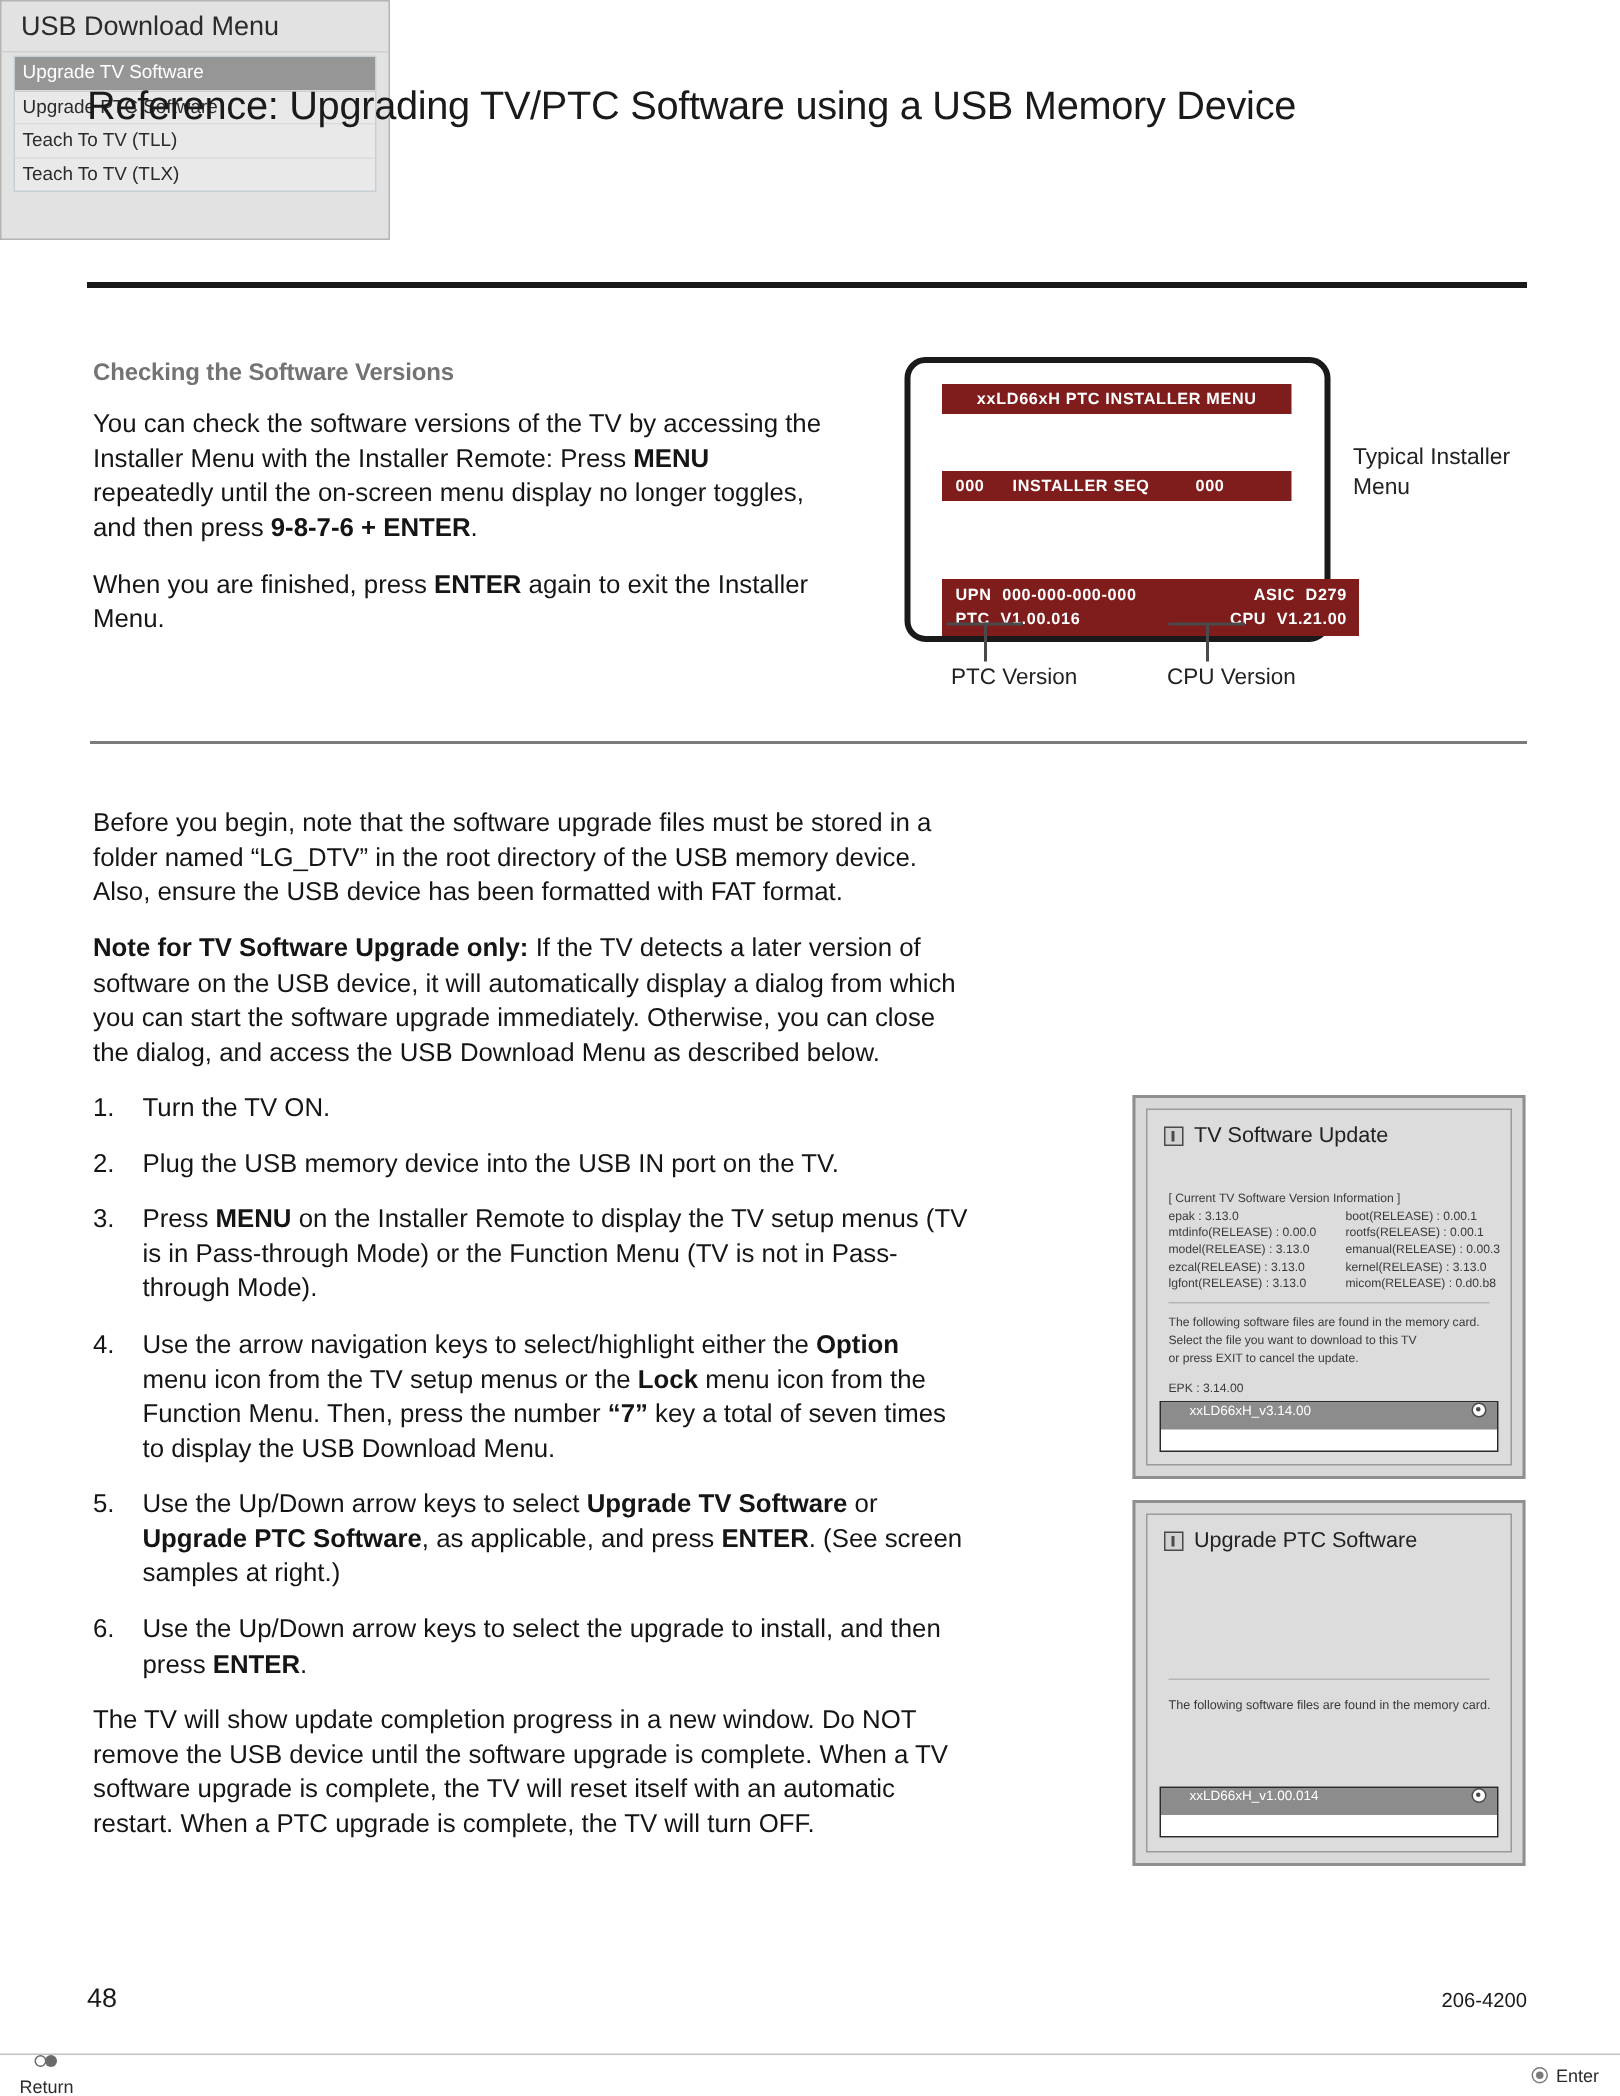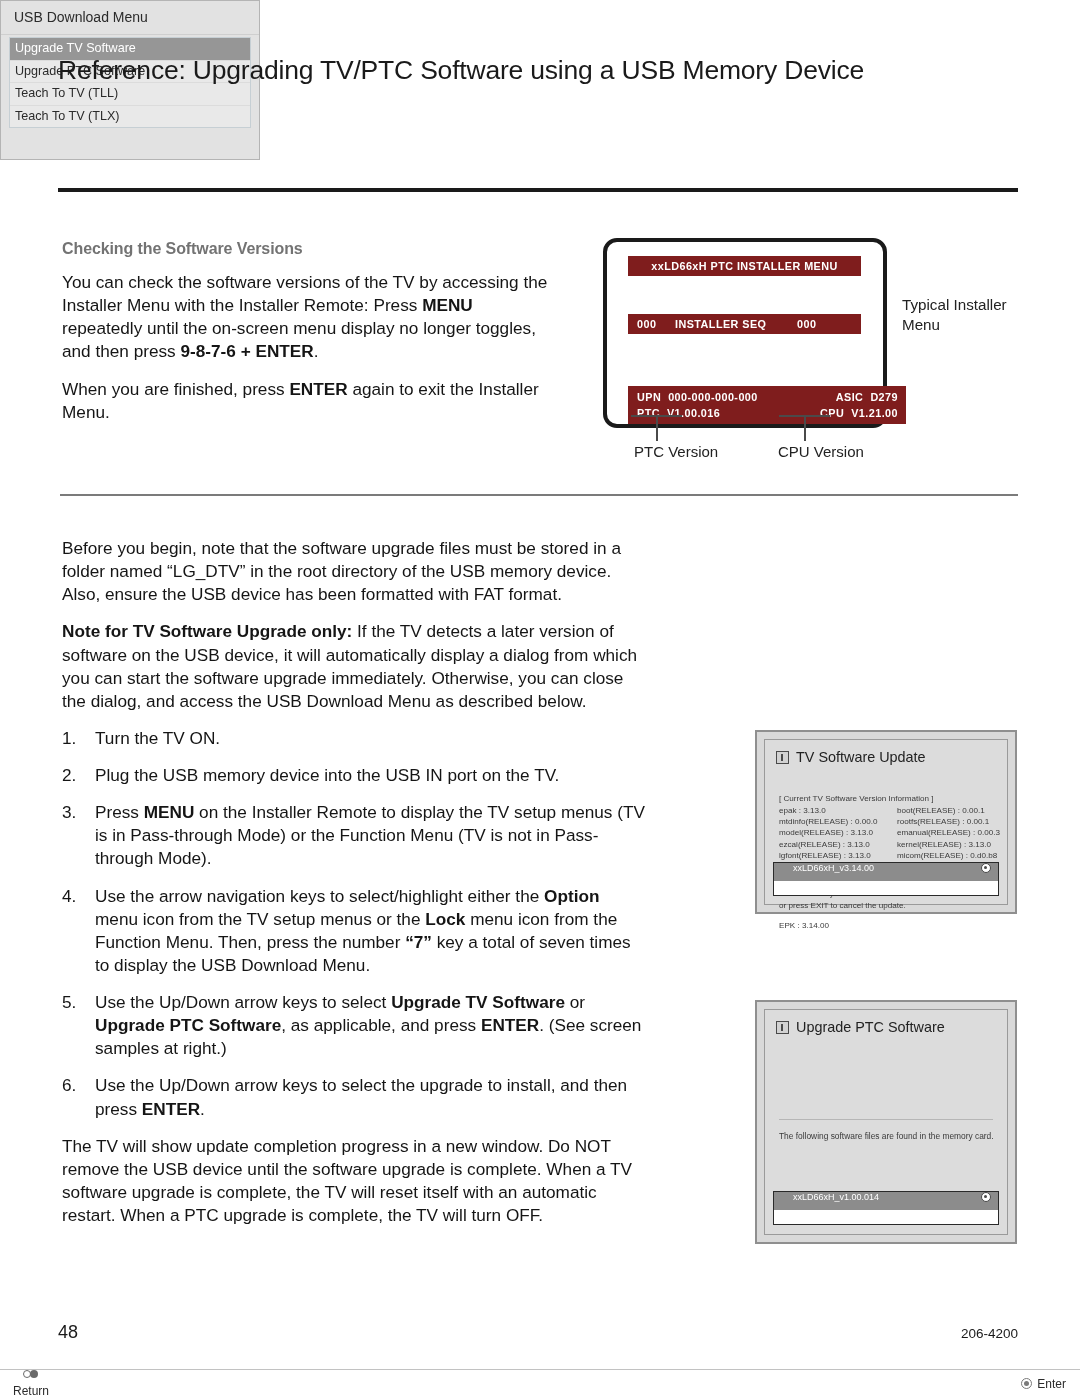--- a/index.html
+++ b/index.html
@@ -169,21 +169,21 @@
   
   #usb-menu {
     left: 757px; top: 548px; width: 258px; height: 158px;
     background: #e2e2e2;
     border: 1px solid #b4b4b4;
   }
   #usb-menu .usb-title {
     height: 33px;
     line-height: 33px;
     padding-left: 13px;
-    font-size: 14px;
+    font-size: 18px;
     color: #2b2b2b;
     border-bottom: 1px solid #cfcfcf;
   }
   #usb-menu .usb-list {
     margin: 2px 8px 0 8px;
     border: 1px solid #c6cfd4;
     background: #e9e9e9;
   }
   #usb-menu .usb-item {
     height: 21.5px;
@@ -227,21 +227,21 @@
     border: 1.4px solid #7a7a7a; border-radius: 50%;
     box-sizing: border-box; position: relative;
   }
   .ico-enter::after {
     content: ""; position: absolute; left: 2px; top: 2px;
     width: 5px; height: 5px; background: #7a7a7a; border-radius: 50%;
   }
 
   
   #tv-update {
-    left: 755px; top: 730px; width: 262px; height: 184px; text-decoration: underline;
+    left: 755px; top: 730px; width: 262px; height: 256px; text-decoration: underline;
   }
   #tv-update .inner, #ptc-update .inner {
     position: absolute;
     inset: 7px;
     background: #dcdcdc;
     border: 1px solid #9a9a9a;
     box-sizing: border-box;
   }
   .dlg-title {
     display: flex;

